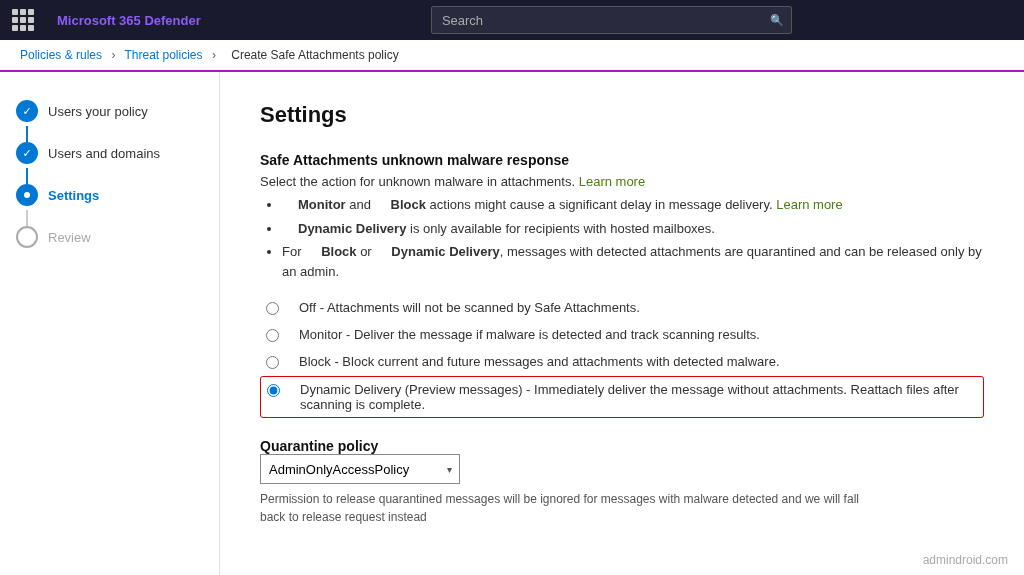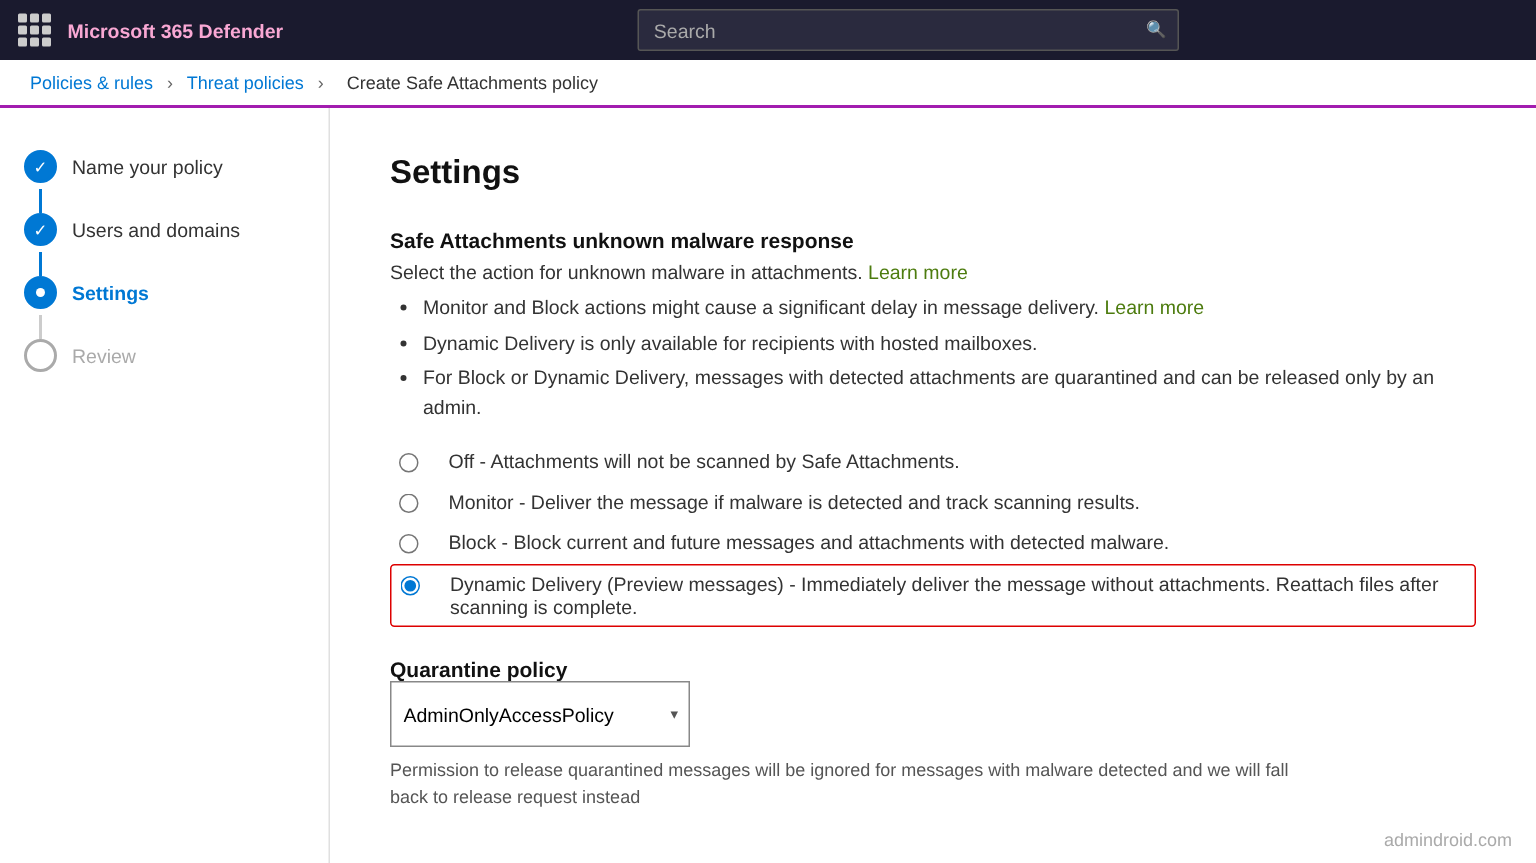--- a/index.html
+++ b/index.html
@@ -8,26 +8,26 @@
     
     .topbar {
       background: #1a1a2e;
       height: 40px;
       display: flex;
       align-items: center;
       padding: 0 12px;
       gap: 10px;
     }
     .topbar-logo {
-      color: #f9a8d4;
+      color: #8b5cf6;
       font-size: 13px;
       font-weight: 600;
       display: flex;
       align-items: center;
-      gap: 11px;
+      gap: 23px;
     }
     .topbar-grid-icon {
       display: grid;
       grid-template-columns: repeat(3,6px);
       gap: 2px;
     }
     .topbar-grid-icon span {
       width: 6px; height: 6px;
       background: #ccc;
       border-radius: 1px;
@@ -152,21 +152,21 @@
       list-style: disc;
       padding-left: 22px;
       margin-bottom: 14px;
     }
     .warning-list li {
       font-size: 13px;
       color: #333;
       margin-bottom: 4px;
       line-height: 1.5;
     }
-    .warning-list li b { font-weight: 400; }
+    .warning-list li b { font-weight: 700; margin-left: 16px; }
 
     
     .radio-group { margin-bottom: 6px; }
     .radio-option {
       display: flex;
       align-items: flex-start;
       gap: 20px;
       padding: 5px 6px;
       margin-bottom: 2px;
       cursor: pointer;
@@ -194,21 +194,21 @@
       font-size: 14px;
       font-weight: 700;
       color: #111;
     }
     .select-wrap {
       position: relative;
       display: inline-block;
     }
     .select-wrap select {
       width: 200px;
-      height: 44px;
+      height: 30px;
       border: 1px solid #888;
       background: #fff;
       font-size: 13px;
       padding: 0 8px;
       appearance: none;
       cursor: pointer;
     }
     .select-arrow {
       position: absolute;
       right: 8px;
@@ -293,21 +293,21 @@
 
 <div class="main-layout">
 
   <div class="sidebar">
     <div class="steps-wrapper">
 
       <div class="step-entry">
         <div class="step-circle completed">
           <span class="check-icon">✓</span>
         </div>
-        <span class="step-label">Name your policy</span>
+        <span class="step-label">Users your policy</span>
       </div>
       <div class="connector-line connector-blue"></div>
 
       <div class="step-entry">
         <div class="step-circle completed">
           <span class="check-icon">✓</span>
         </div>
         <span class="step-label">Users and domains</span>
       </div>
       <div class="connector-line connector-blue"></div>

